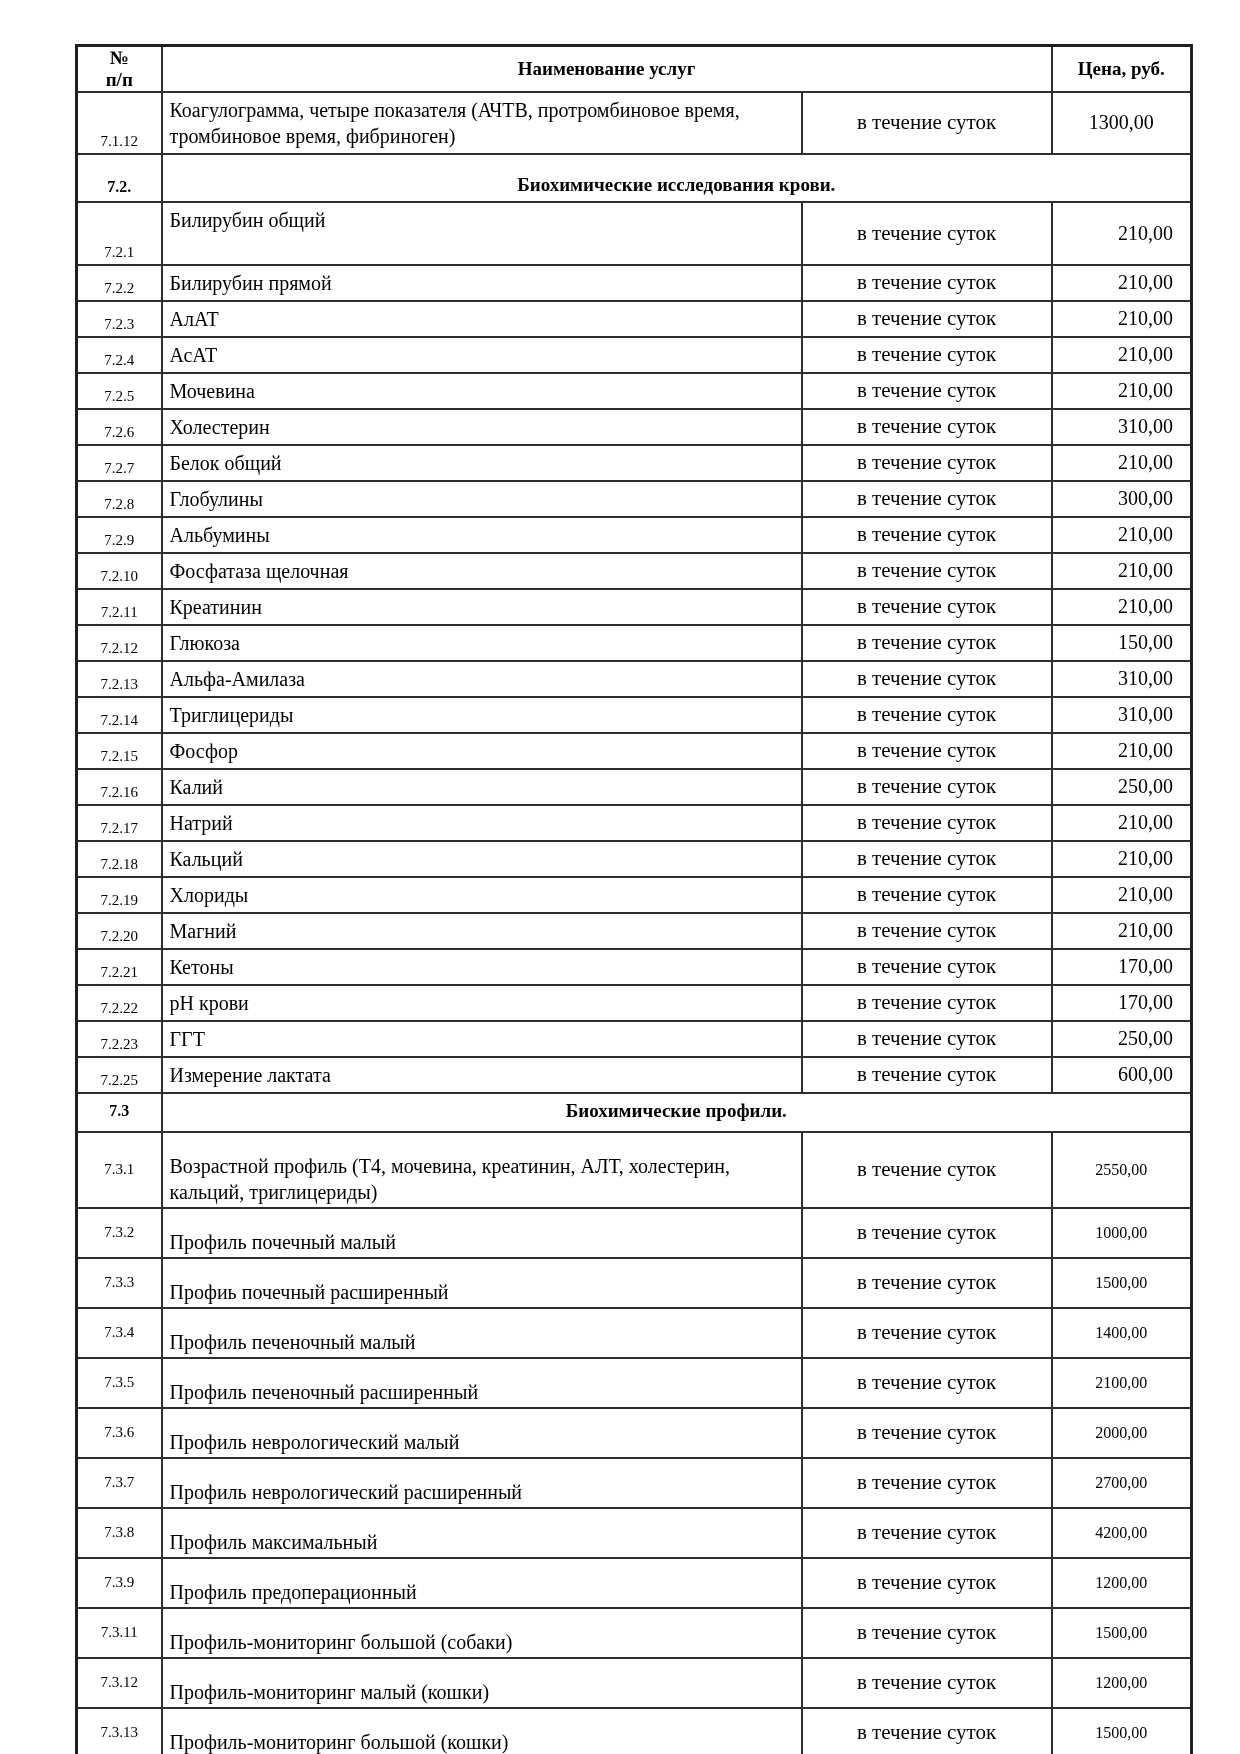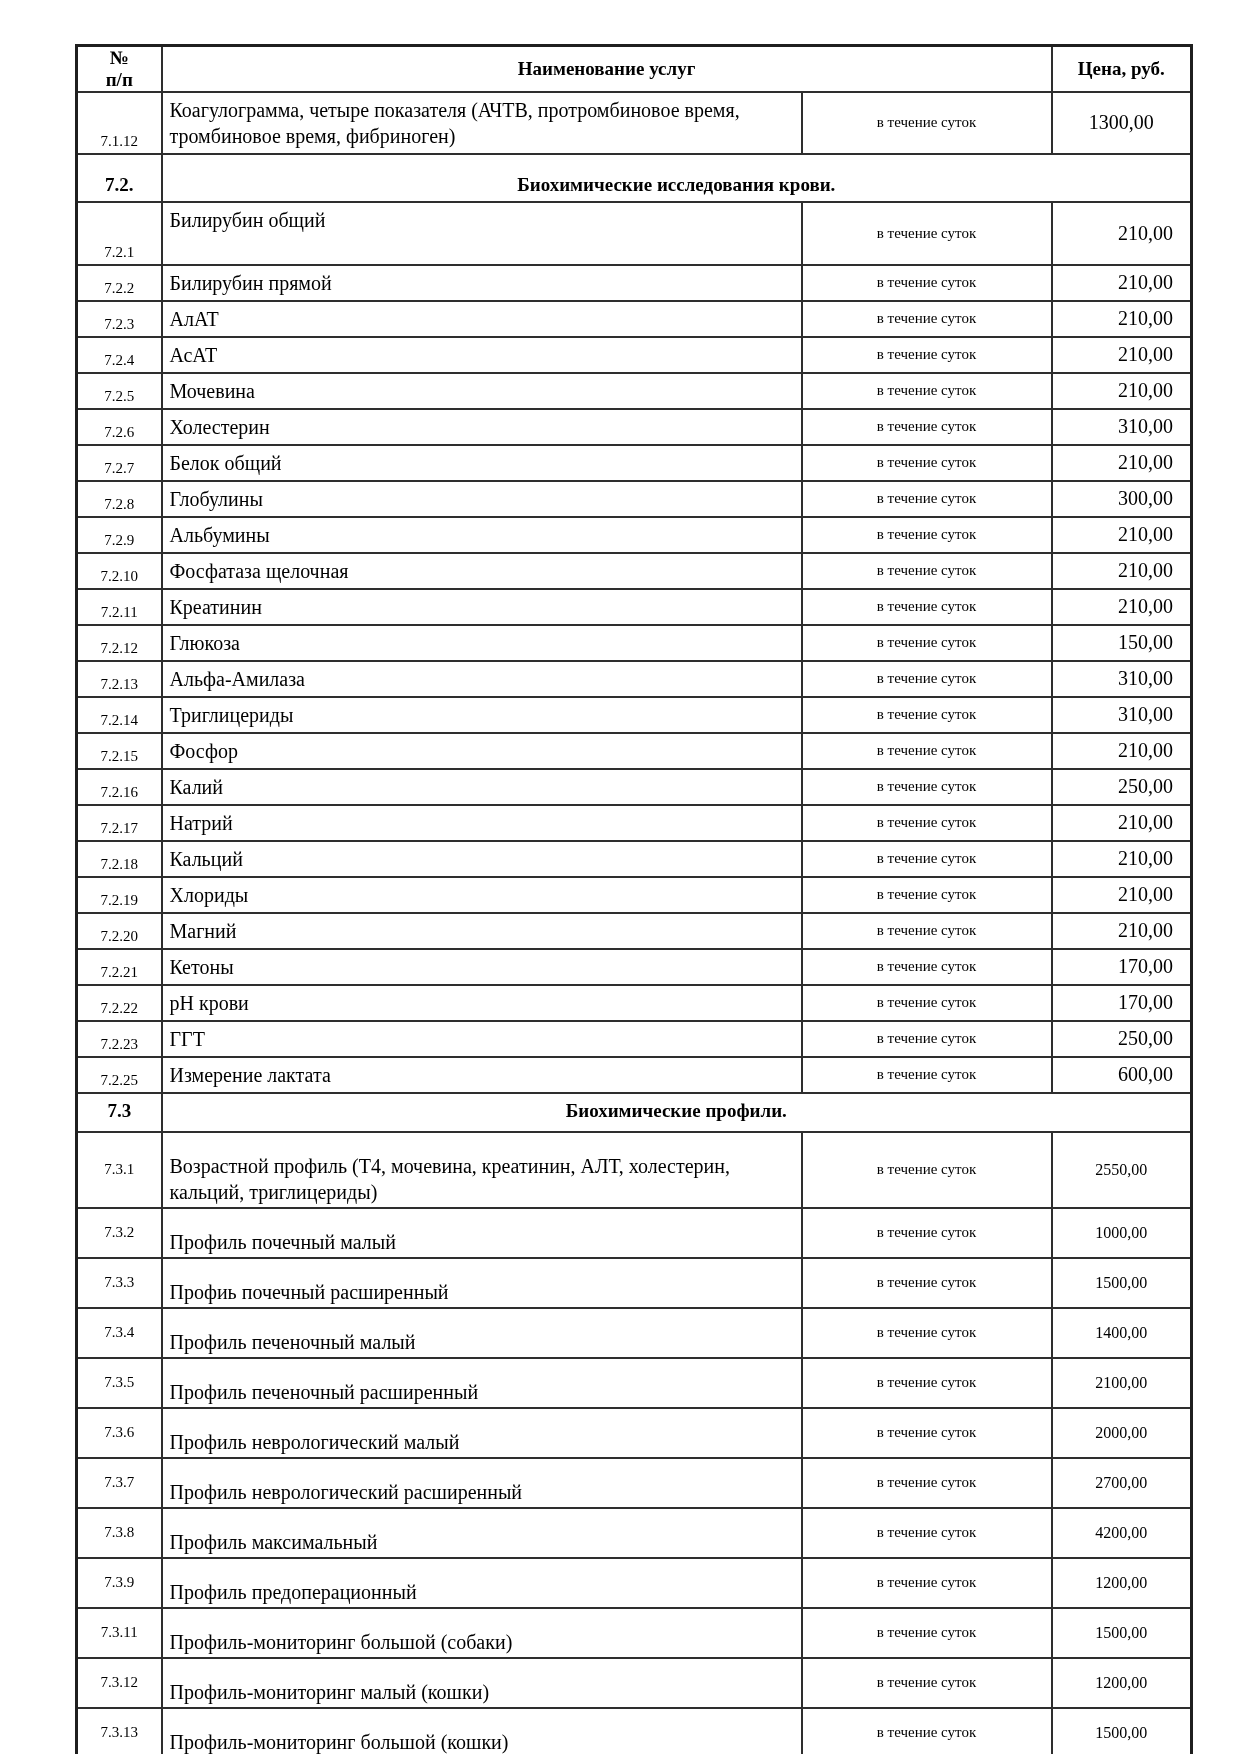--- a/index.html
+++ b/index.html
@@ -56,21 +56,21 @@
     vertical-align: top;
     padding: 4px 8px 2px 7px;
     white-space: pre-line;
     line-height: 1.3;
   }
   tr.g73 td.name { vertical-align: middle; padding-top: 20px; }
   .nmb { font-weight: bold; margin-left: 13px; }
 
   
   td.time {
-    font-size: 15px;
+    font-size: 21px;
     text-align: center;
     vertical-align: middle;
   }
 
   
   td.price {
     font-size: 20px;
     text-align: center;
     vertical-align: middle;
   }
@@ -80,21 +80,21 @@
   
   tr.g72 td { height: 36px; }
   tr.g73 td { height: 37px; }
   tr.g71.tall td { height: 62px; }
   tr.g72.tall td { height: 63px; }
   tr.g73.tall td { height: 50px; }
 
   
   tr.section td.num {
     font-weight: bold;
-    font-size: 19px;
+    font-size: 16px;
   }
   tr.section td.sec-title {
     font-weight: bold;
     font-size: 19px;
     text-align: center;
   }
   tr.section.g72 td { height: 48px; vertical-align: bottom; padding-bottom: 5px; }
   tr.section.g73 td { height: 39px; vertical-align: middle; padding-bottom: 2px; }
 </style>
 </head>

